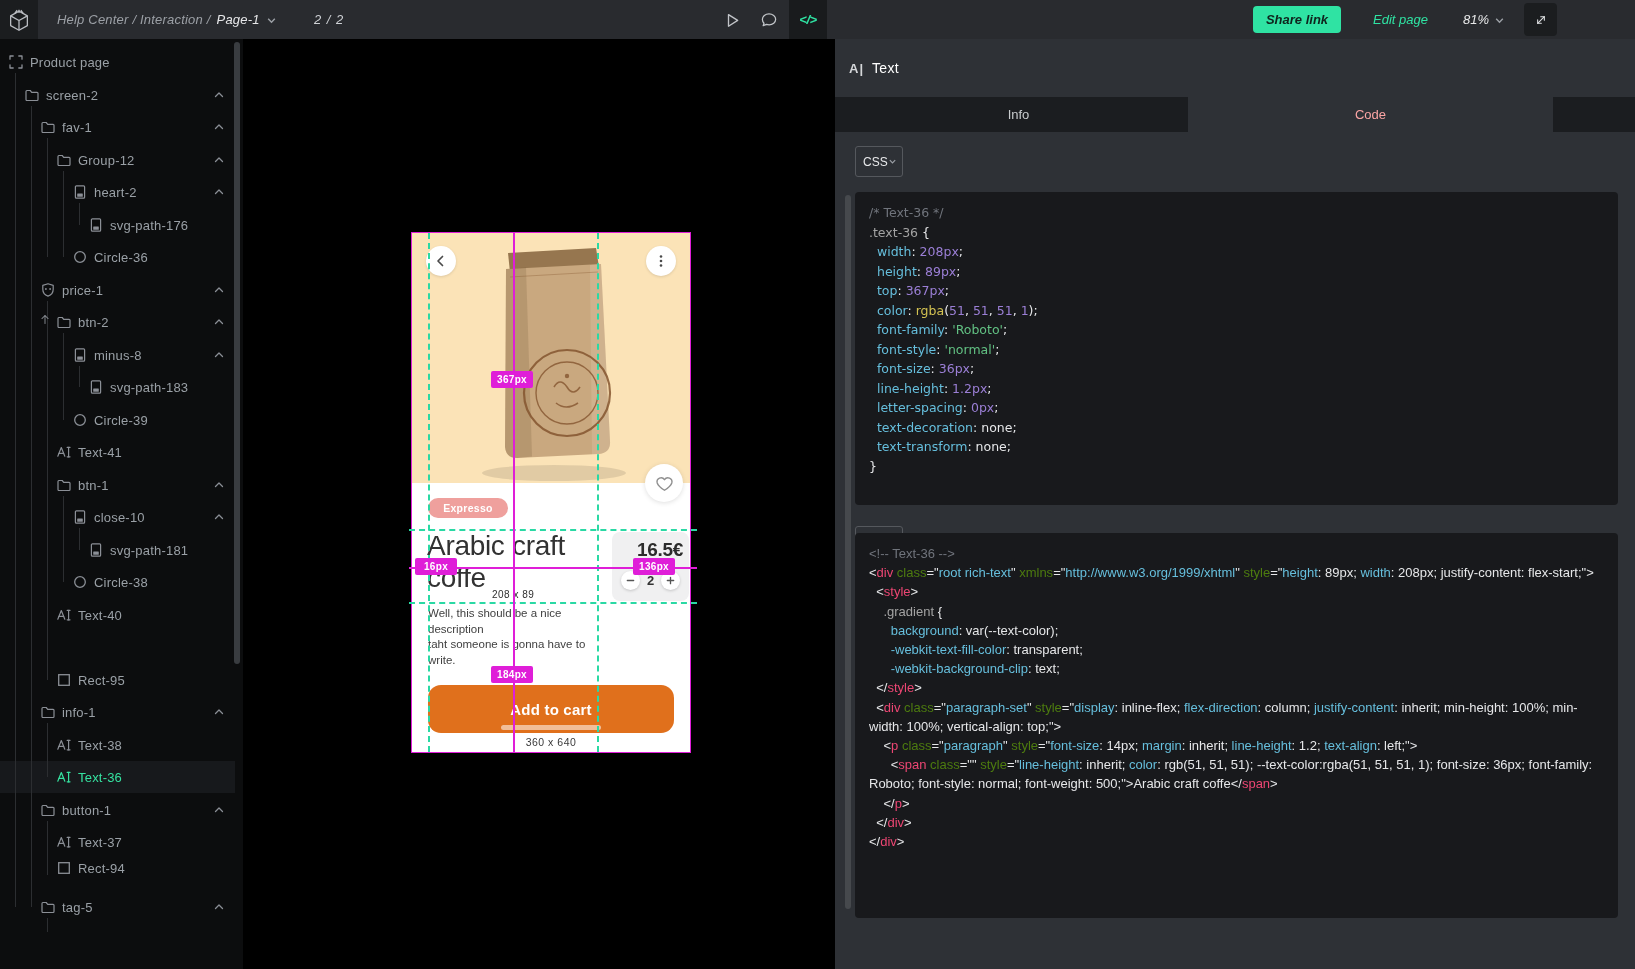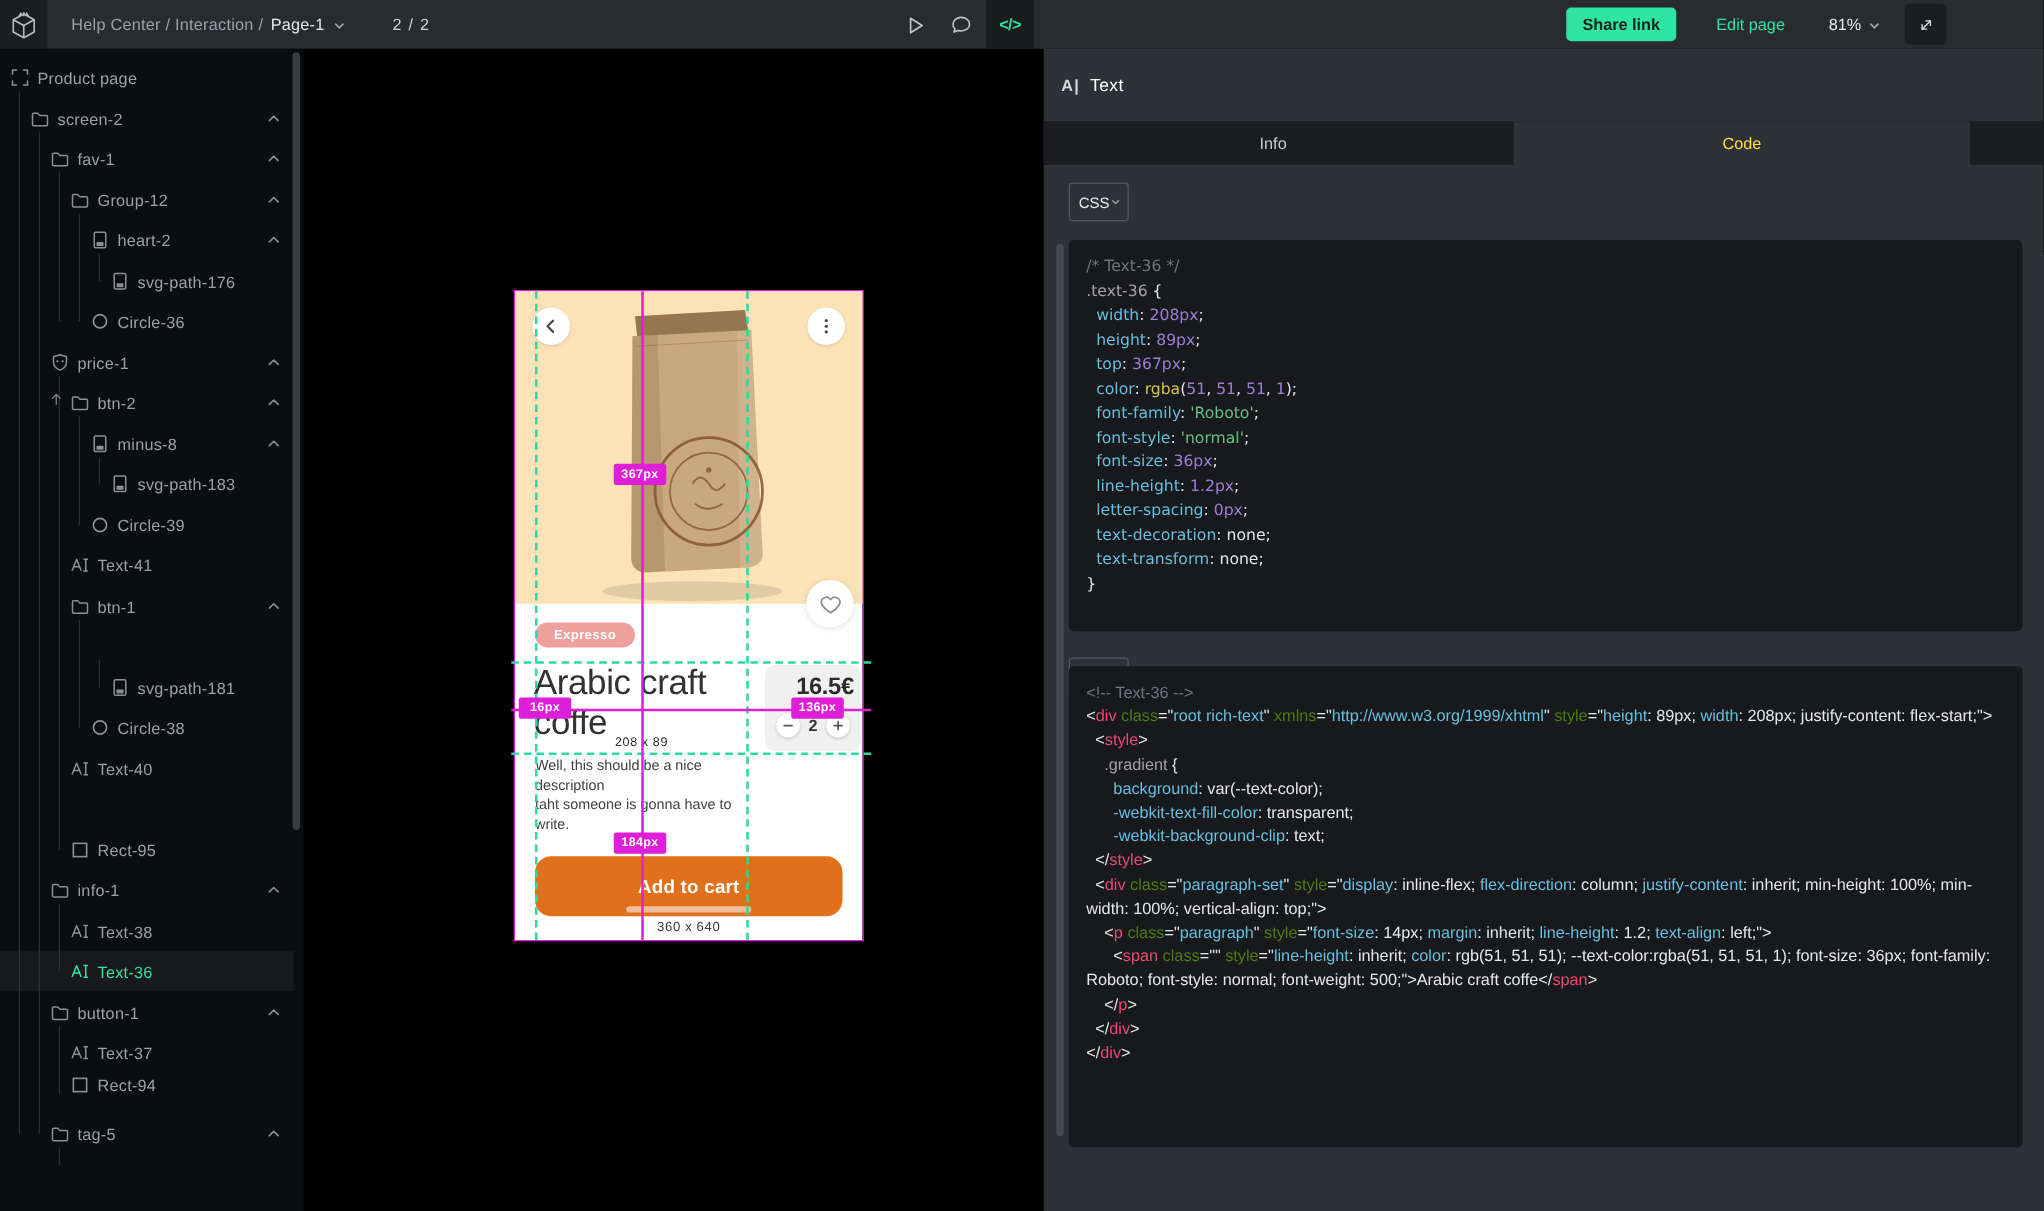--- a/index.html
+++ b/index.html
@@ -1,19 +1,19 @@
 <!DOCTYPE html>
 <html><head>
 <meta charset="utf-8">
 <style>
   * { margin:0; padding:0; box-sizing:border-box; }
   html,body { width:1635px; height:969px; background:#000; font-family:"Liberation Sans",sans-serif; overflow:hidden; position:relative; }
 
   
-  .topbar { position:absolute; left:0; top:0; width:1635px; height:39px; background:#292b2f; z-index:30; }
+  .topbar { position:absolute; left:0; top:0; width:1635px; height:39px; background:#292b2f; z-index:30;font-style:italic; }
   .logo-tile { position:absolute; left:0; top:0; width:38px; height:39px; background:#1b1d1f; display:flex; align-items:center; justify-content:center; color:#b9bcc1; }
   .breadcrumb { position:absolute; left:57px; top:0; height:39px; display:flex; align-items:center; gap:6px; font-size:13px; }
   .crumb-path { color:#9ca0a6; letter-spacing:.2px; }
   .crumb-current { color:#e7e8ea; letter-spacing:.2px; }
   .crumb-chev { color:#9ca0a6; display:flex; margin-top:2px; }
   .page-counter { position:absolute; left:314px; top:0; height:39px; display:flex; align-items:center; color:#cfd2d6; font-size:13px; letter-spacing:1px; }
   .tb-icon { position:absolute; top:0; height:39px; display:flex; align-items:center; justify-content:center; color:#c2c5c9; cursor:pointer; }
   .tb-play { left:714px; width:34px; }
   .tb-chat { left:752px; width:34px; }
   .tb-code { left:789px; width:38px; background:#191b1d; color:#2fe3a3; font-weight:bold; font-size:13px; letter-spacing:-.5px; }
@@ -62,21 +62,21 @@
   .mbadge { position:absolute; min-width:42px; height:17px; background:#df1ed8; color:#fff; font-size:10px; font-weight:bold; border-radius:2px; display:flex; align-items:center; justify-content:center; padding:0 5px; letter-spacing:.3px; }
 
   
   .panel { position:absolute; left:835px; top:39px; width:800px; height:930px; background:#2e3136; z-index:25; }
   .panel-header { position:absolute; left:0; top:0; width:800px; height:58px; display:flex; align-items:center; padding-left:14px; gap:8px; }
   .ph-icon { color:#d5d7da; font-size:13px; font-weight:bold; letter-spacing:1px; }
   .ph-label { color:#fff; font-size:14px; letter-spacing:.3px; }
   .tabbar { position:absolute; left:0; top:58px; width:800px; height:35px; background:#1b1d20; }
   .tab { position:absolute; top:0; height:35px; display:flex; align-items:center; justify-content:center; font-size:13px; color:#c9ccce; cursor:pointer; }
   .tab-info { left:0; width:367px; }
-  .tab-code { left:376px; width:365px; background:#2e3136; color:#fde047; }
+  .tab-code { left:353px; width:365px; background:#2e3136; color:#fca5a5; }
   .dropdown { position:absolute; width:48px; height:31px; border:1px solid #55585d; border-radius:3px; display:flex; align-items:center; justify-content:space-between; padding:0 7px; color:#e8e9eb; font-size:12px; cursor:pointer; }
   .dd-css { left:20px; top:107px; }
   .dd-svg { left:20px; top:487px; }
   .dd-chev { color:#9ca0a6; display:flex; }
   .codeblock { position:absolute; left:20px; width:763px; background:#18191c; border-radius:4px; padding:11px 14px; overflow:hidden; }
   .cb-css { top:153px; height:313px; font-family:"DejaVu Sans",sans-serif; font-size:12.5px; line-height:19.5px; }
   .cb-svg { top:494px; height:385px; font-family:"Liberation Sans",sans-serif; font-size:13px; line-height:19.2px; }
   .cline { white-space:pre-wrap; overflow-wrap:break-word; color:#e6e7e9; }
   .tk-cm { color:#70747c; } .tk-sel { color:#a3a3a3; } .tk-attr { color:#4d7c0f; }
   .tk-pr { color:#66bfdd; } .tk-num { color:#9b7fd6; } .tk-str { color:#62c183; }
@@ -291,20 +291,34 @@
         </span>
         <span class="tlabel" style="left:78px">Text-41</span>
       </div>
       <div class="trow" style="top: 429.5px;">
         <span class="ticon" style="left:56px">
           <svg width="16" height="16" viewBox="0 0 16 16" fill="none" stroke="currentColor" stroke-width="1.2" stroke-linejoin="round">
             <path d="M2 12.6V4.4c0-.5.4-.9.9-.9h3.3l1.5 1.8h5.4c.5 0 .9.4.9.9v6.4c0 .5-.4.9-.9.9H2.9c-.5 0-.9-.4-.9-.9z"></path>
           </svg>
         </span>
         <span class="tlabel" style="left:78px">btn-1</span>
+        <span class="tchev">
+          <svg width="12" height="12" viewBox="0 0 12 12" fill="none" stroke="currentColor" stroke-width="1.3" stroke-linecap="round" stroke-linejoin="round">
+            <path d="M2.5 7.5 6 4l3.5 3.5"></path>
+          </svg>
+        </span>
+      </div>
+      <div class="trow" style="top: 462px;">
+        <span class="ticon" style="left:72px">
+          <svg width="16" height="16" viewBox="0 0 16 16" fill="none" stroke="currentColor" stroke-width="1.2" stroke-linejoin="round">
+            <rect x="3.4" y="1.8" width="9.2" height="12.4" rx="1"></rect>
+            <rect x="5.2" y="9.6" width="5.6" height="3.2" rx=".5" fill="currentColor" stroke="none"></rect>
+          </svg>
+        </span>
+        <span class="tlabel" style="left:94px">close-10</span>
         <span class="tchev">
           <svg width="12" height="12" viewBox="0 0 12 12" fill="none" stroke="currentColor" stroke-width="1.3" stroke-linecap="round" stroke-linejoin="round">
             <path d="M2.5 7.5 6 4l3.5 3.5"></path>
           </svg>
         </span>
       </div>
       <div class="trow" style="top: 494.5px;">
         <span class="ticon" style="left:88px">
           <svg width="16" height="16" viewBox="0 0 16 16" fill="none" stroke="currentColor" stroke-width="1.2" stroke-linejoin="round">
             <rect x="3.4" y="1.8" width="9.2" height="12.4" rx="1"></rect>

